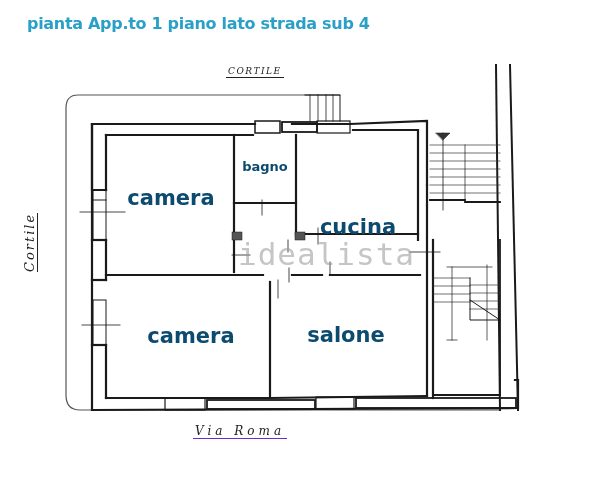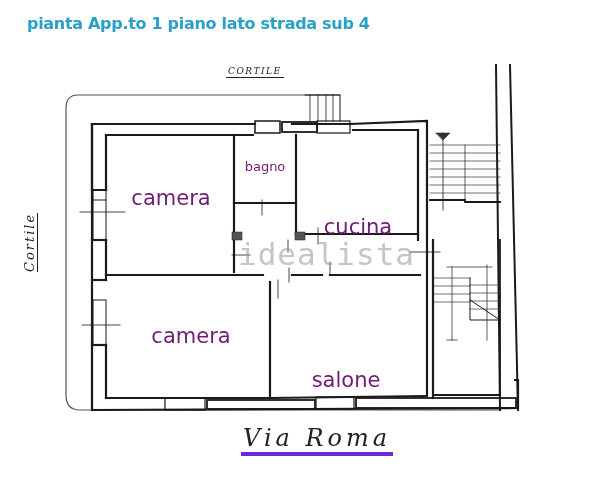--- a/index.html
+++ b/index.html
@@ -26,22 +26,22 @@
     }
     .plan {
       position: absolute;
       left: 0;
       top: 0;
       width: 600px;
       height: 499px;
     }
     .room-label {
       position: absolute;
-      color: #701a75;
-      font-weight: normal;
+      color: #0c4a6e;
+      font-weight: bold;
       white-space: nowrap;
       transform: translate(-50%, -50%);
     }
     .room-lg { font-size: 21px; }
     .room-sm { font-size: 13px; }
     .hand {
       position: absolute;
       font-family: "DejaVu Serif", serif;
       font-style: italic;
       color: #222;
@@ -60,25 +60,24 @@
       top: 272px;
       font-size: 13px;
       letter-spacing: 2px;
       transform: rotate(-90deg);
       transform-origin: left top;
       border-bottom: 1px solid #222;
     }
     .hand-bottom {
       left: 193px;
       top: 424px;
-      font-size: 24px;
+      font-size: 12px;
       letter-spacing: 4px;
-      border-bottom: 4px solid #6d28d9;
+      border-bottom: 1px solid #6d28d9;
       padding: 0 2px;
-      margin-left: 48px;
     }
     .watermark {
       position: absolute;
       left: 238px;
       top: 236px;
       font-family: "DejaVu Sans Mono", monospace;
       font-size: 31px;
       color: rgba(150,150,150,0.55);
       letter-spacing: 1px;
     }
@@ -162,13 +161,13 @@
 <div class="hand hand-top">CORTILE</div>
 <div class="hand hand-left">Cortile</div>
 <div class="hand hand-bottom">Via Roma</div>
 
 <div class="watermark">idealista</div>
 
 <div class="room-label room-lg" style="left:171px; top:198px;">camera</div>
 <div class="room-label room-sm" style="left:265px; top:166px;">bagno</div>
 <div class="room-label room-lg" style="left:358px; top:185px;margin-top:42px;">cucina</div>
 <div class="room-label room-lg" style="left:191px; top:336px;">camera</div>
-<div class="room-label room-lg" style="left:346px; top:335px;margin-top:45px;">salone</div>
+<div class="room-label room-lg" style="left:346px; top:335px;">salone</div>
 
 </body></html>

